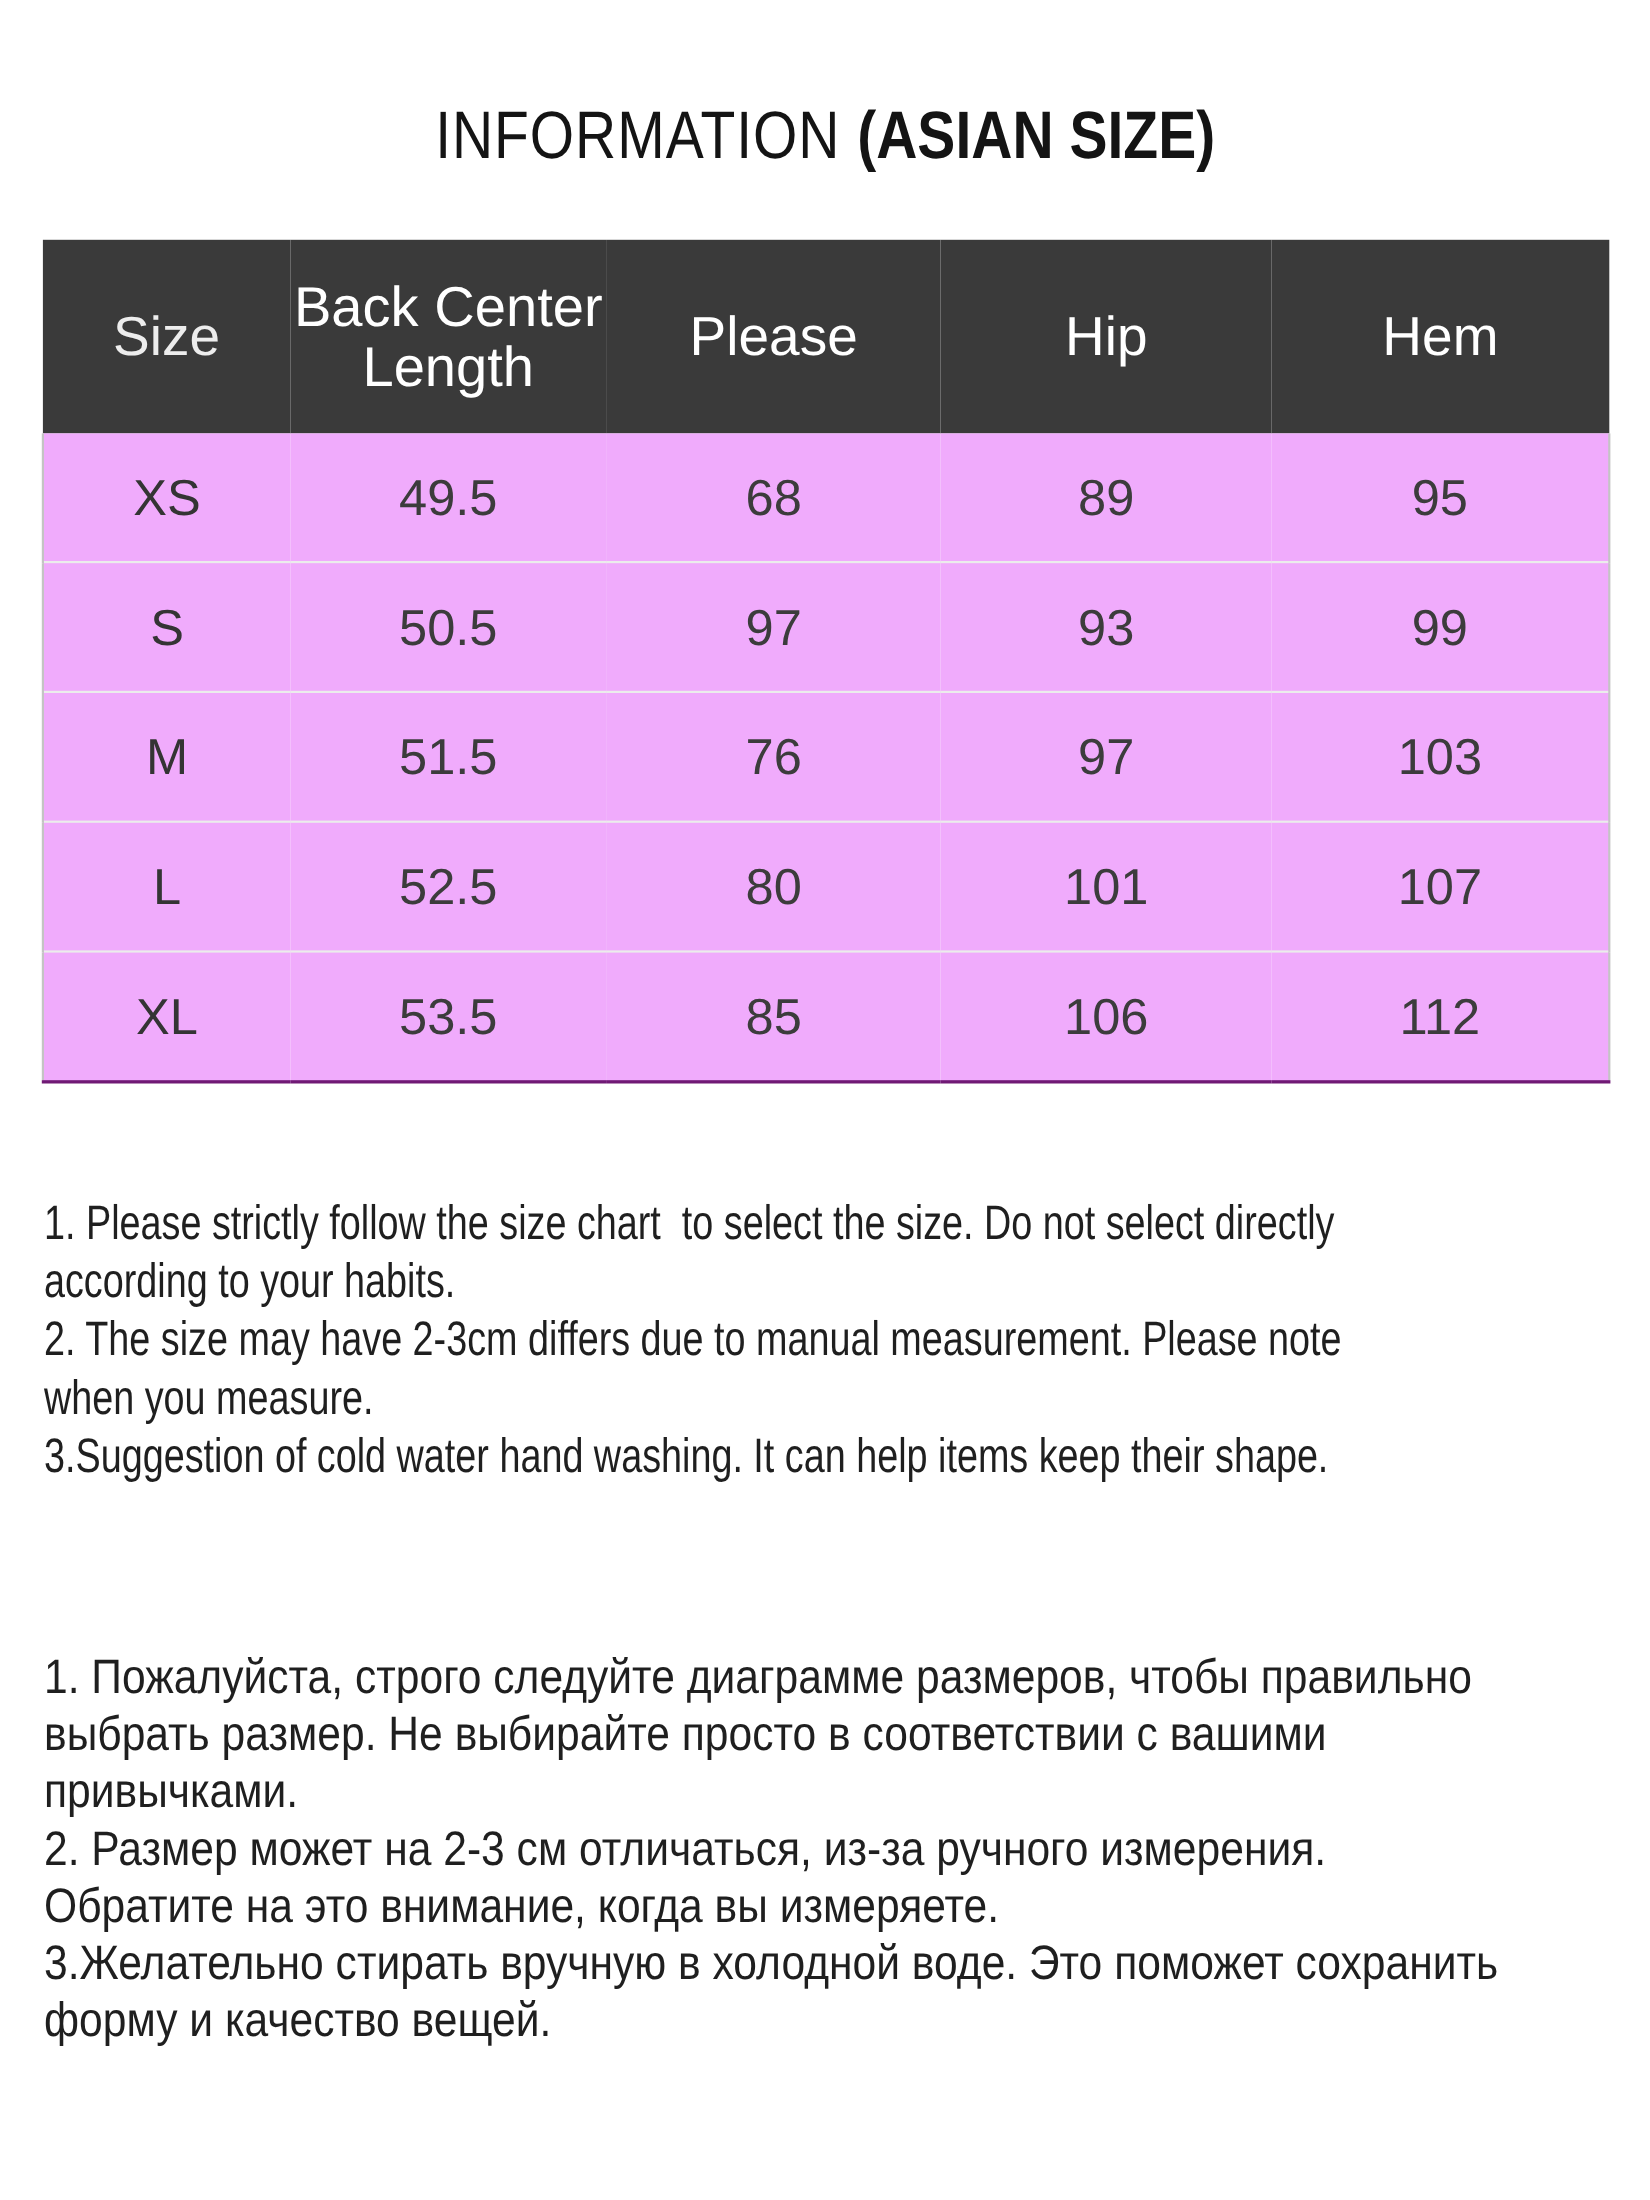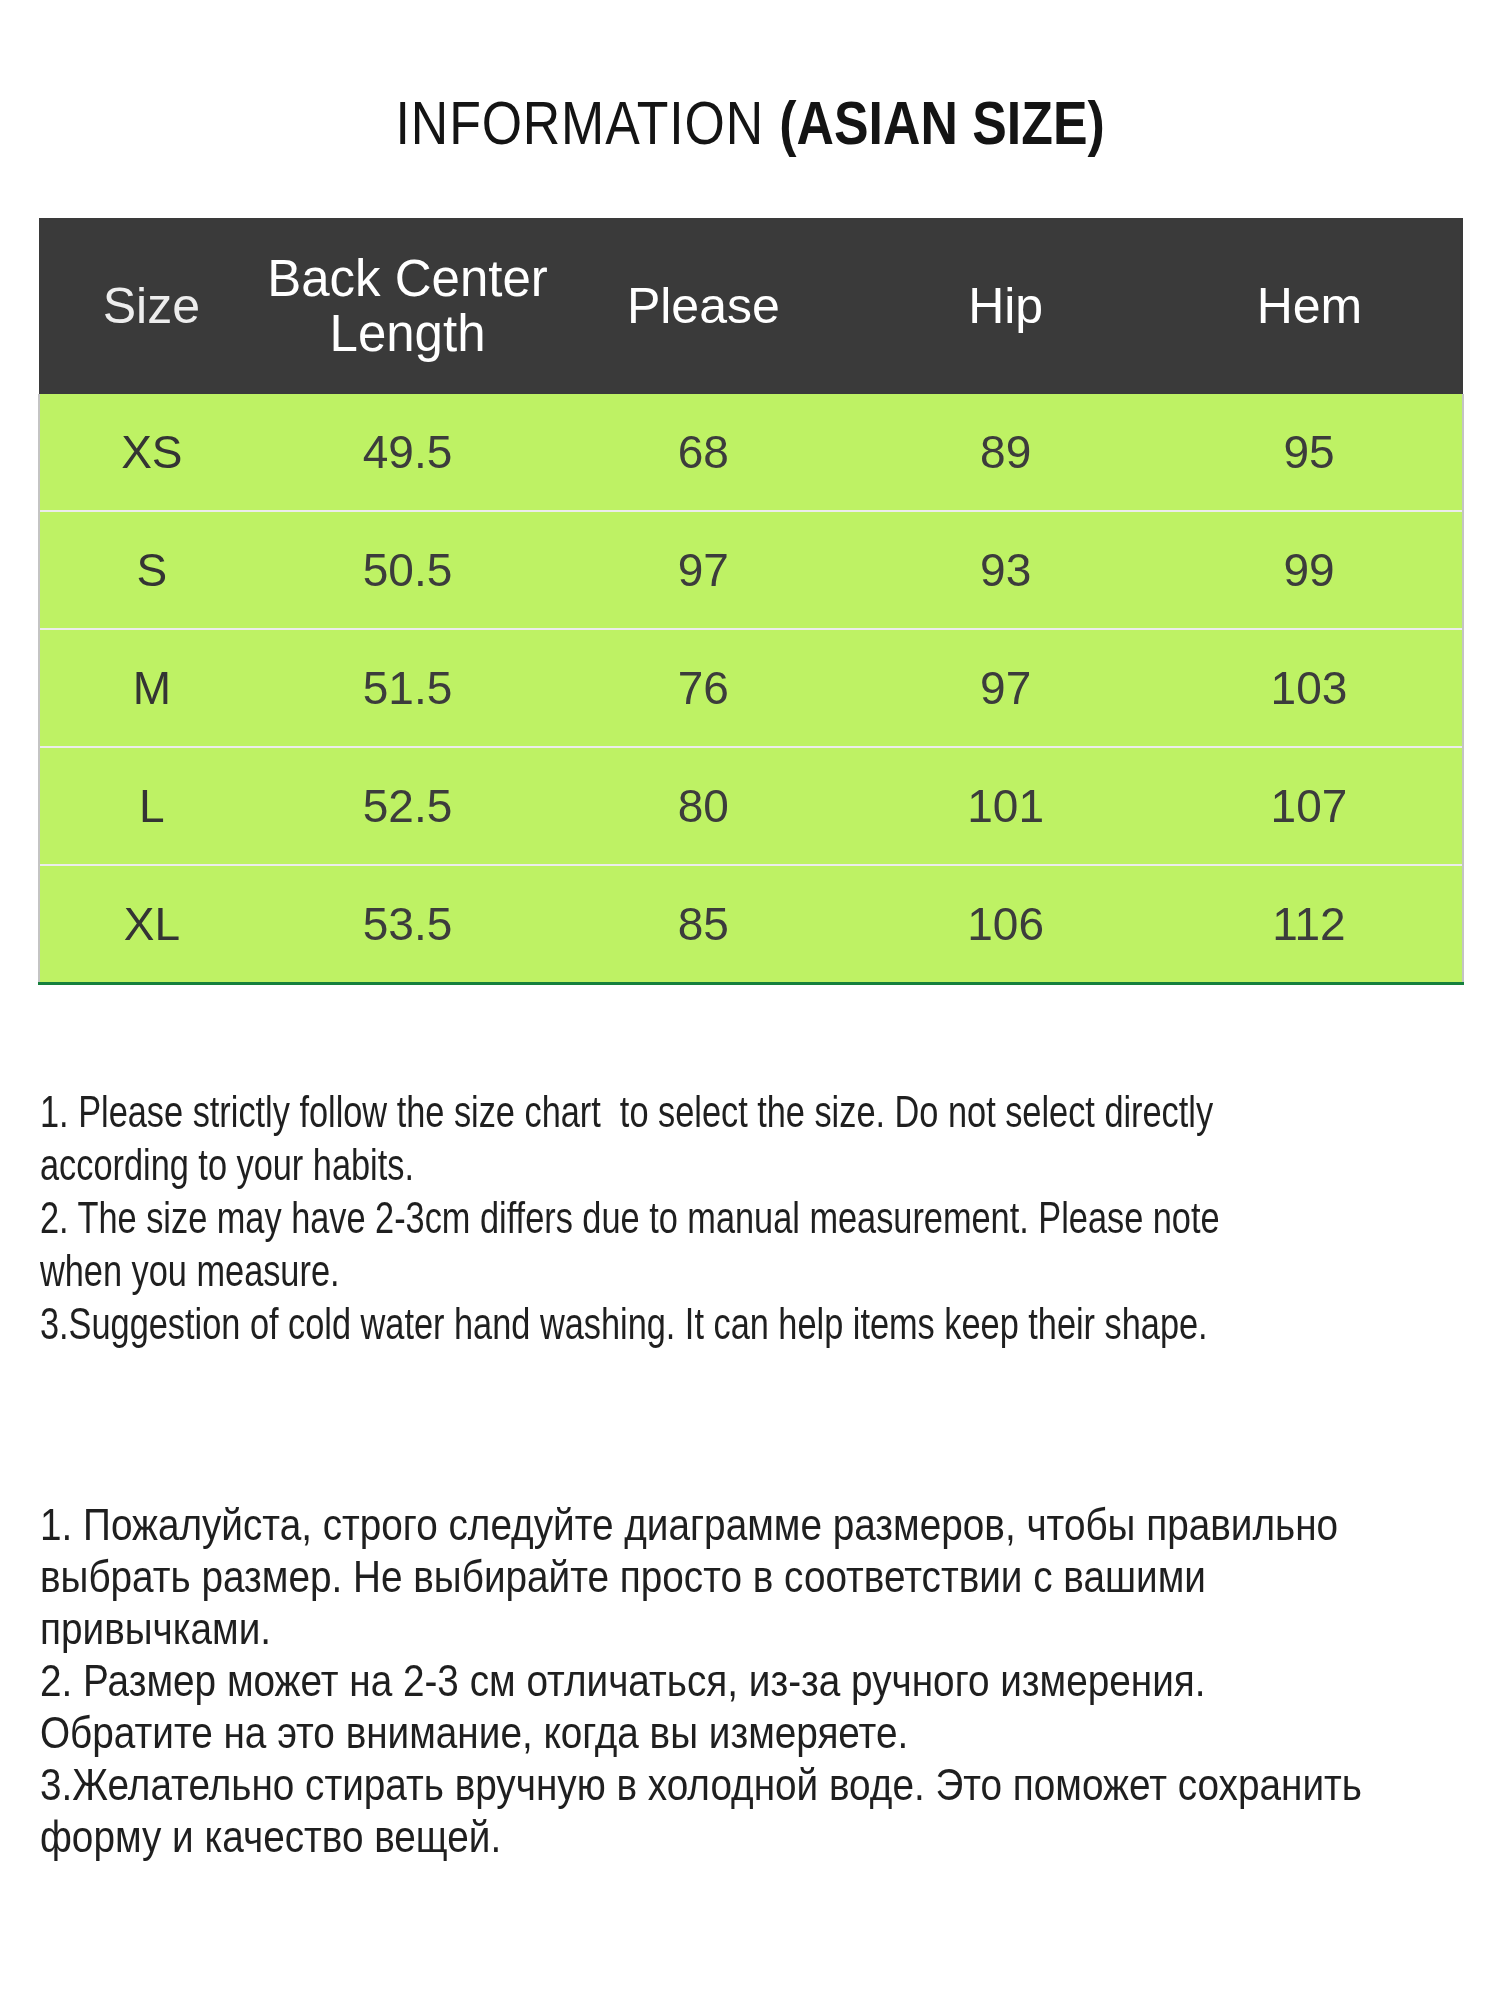--- a/index.html
+++ b/index.html
@@ -16,27 +16,27 @@
   .title-bold  { font-weight:700; letter-spacing:0px; }
 
   
   .size-table { position:absolute; left:38px; top:218px; width:1426px;
                 border-collapse:collapse; table-layout:fixed;border-radius:27px; }
   .size-table thead th { background:#3a3a3a; color:#ffffff; height:174px;
                          font-weight:400; font-size:50px; line-height:1.08;
                          text-align:center; vertical-align:middle; white-space:pre-line; }
   .size-table thead th.hdr-2line { font-size:51px; }
   .size-table thead th.hdr-size { color:#ededed; }
-  .size-table tbody td { height:114px; background:#bef264; text-align:center;
+  .size-table tbody td { height:114px; background:#f0abfc; text-align:center;
                          vertical-align:middle; font-size:46px; color:#3c3c3c;
                          border-top:2px solid #ececec; }
   .size-table tbody tr:first-child td { border-top:none; }
   .size-table tbody td:first-child { border-left:2px solid #c4c4c4; color:#343434; }
   .size-table tbody td:last-child  { border-right:2px solid #c4c4c4; }
-  .size-table tbody tr:last-child td { border-bottom:3px solid #15803d; }
+  .size-table tbody tr:last-child td { border-bottom:3px solid #701a75; }
 
   
   .note-block { position:absolute; left:40px; width:1440px; }
   .note-en { top:1036px; }
   .note-ru { top:1449px; }
   .note-heading { margin:0; font-size:48px; line-height:52px; font-weight:700;
                   color:#000000; white-space:pre; }
   .h-scale { display:inline-block; transform:scaleX(0.85); transform-origin:0 50%; }
   .note-text { margin:0; color:#1f1f1f; font-size:44px; white-space:pre;
                transform-origin:0 0; }

